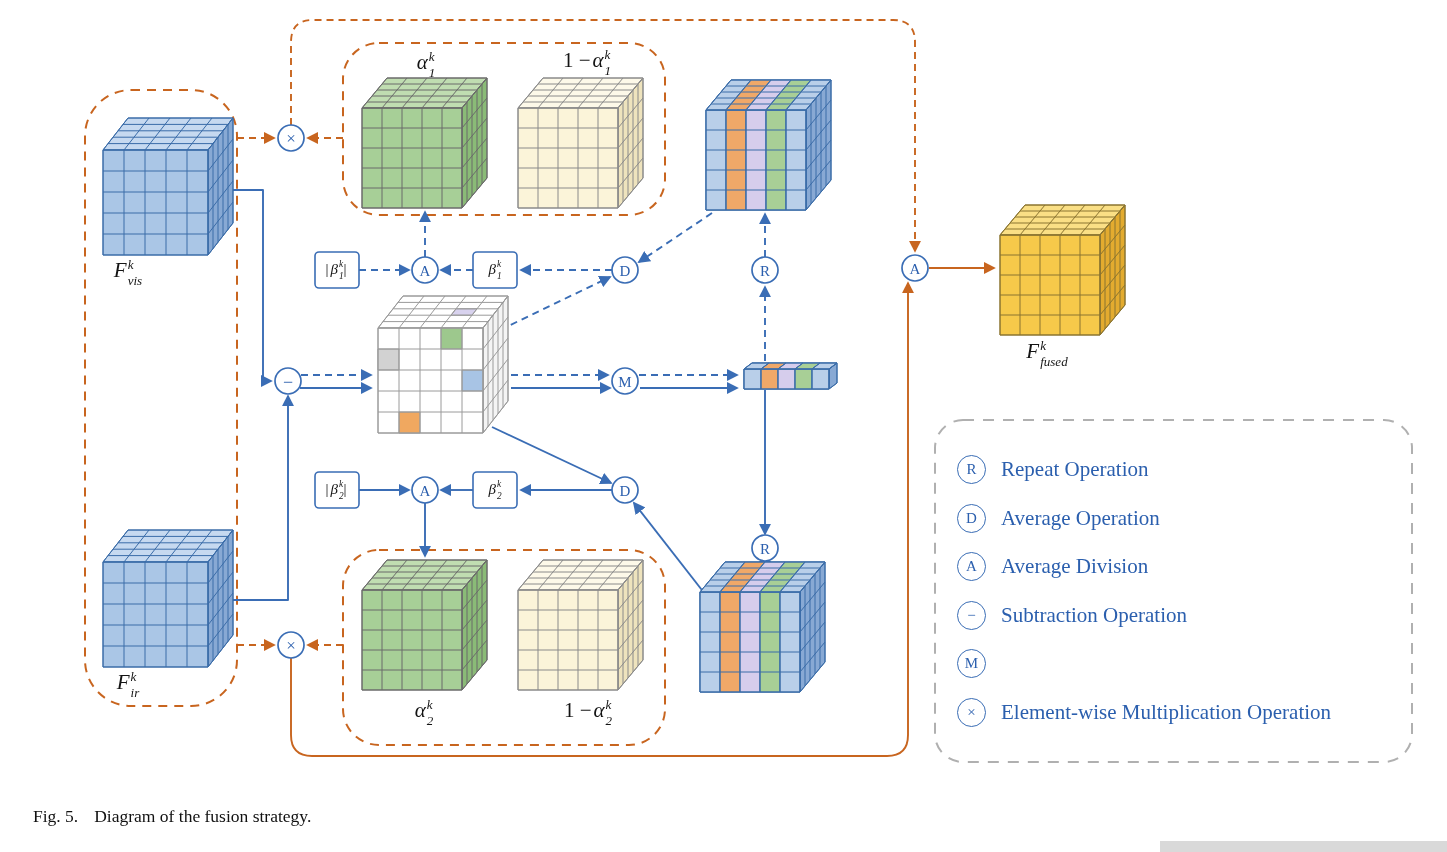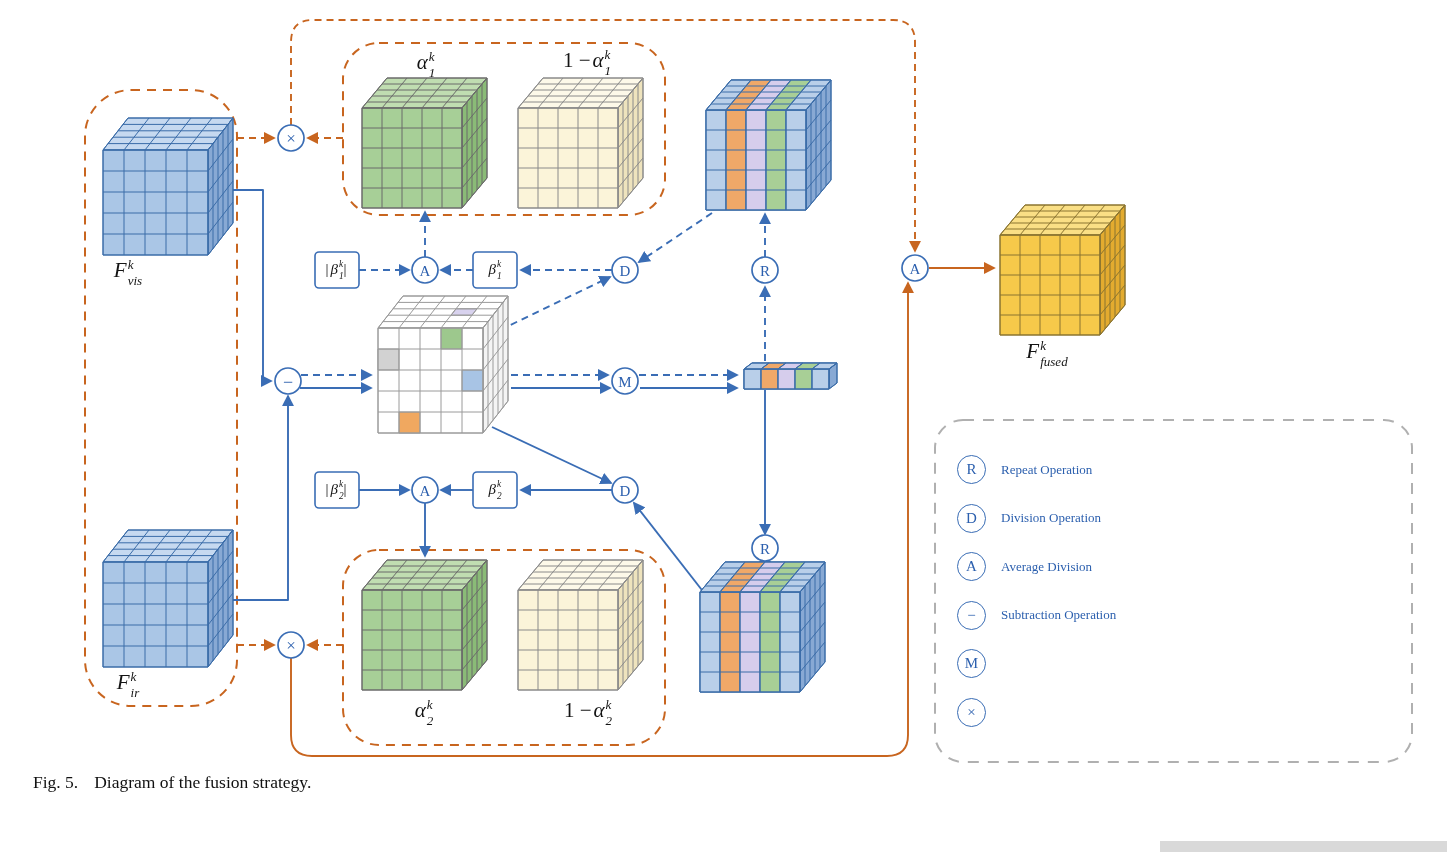--- a/index.html
+++ b/index.html
@@ -14,22 +14,22 @@
   .mn{font-style:normal;margin-right:2px;}
   .ss{display:inline-flex;flex-direction:column;vertical-align:middle;line-height:1;margin-left:1px;}
   .ss .st{font-size:0.62em;transform:translateY(-0.08em);font-style:italic;}
   .ss .sb{font-size:0.62em;transform:translateY(0.10em);font-style:italic;}
   .legend{position:absolute;display:flex;flex-direction:column;justify-content:space-evenly;
           box-sizing:border-box;padding:16px 10px 16px 22px;}
   .legend-item{display:flex;align-items:center;gap:15px;}
   .legend-circle{width:27px;height:27px;border:1.6px solid var(--blue,#3a6db5);border-radius:50%;
                  display:flex;align-items:center;justify-content:center;
                  color:var(--textblue,#2b5fae);font-size:15px;flex:0 0 auto;background:#fff;}
-  .legend-label{color:var(--textblue,#2b5fae);font-size:13px;}
-  .caption{position:absolute;left:33px;top:772px;font-size:17.5px;color:#111;}
+  .legend-label{color:var(--textblue,#2b5fae);font-size:21px;}
+  .caption{position:absolute;left:33px;top:806px;font-size:17.5px;color:#111;}
   .caption .cap-label{margin-right:16px;}
   .artifact{position:absolute;background:#d9d9d9;}
 </style>
 </head>
 <body style="--blue: #3a6db5; --textblue: #2b5fae;">
 
 <div class="stage">
 
   <svg id="diagram-svg" width="1447" height="852" viewBox="0 0 1447 852">
     <defs>
@@ -302,21 +302,21 @@
     <div class="legend-item">
       <span class="legend-circle">
           <span>R</span>
         </span>
       <span class="legend-label">Repeat Operation</span>
     </div>
     <div class="legend-item">
       <span class="legend-circle">
           <span>D</span>
         </span>
-      <span class="legend-label">Division Operation</span>
+      <span class="legend-label">Average Operation</span>
     </div>
     <div class="legend-item">
       <span class="legend-circle">
           <span>A</span>
         </span>
       <span class="legend-label">Average Division</span>
     </div>
     <div class="legend-item">
       <span class="legend-circle">
           <span>−</span>
@@ -325,20 +325,21 @@
     </div>
     <div class="legend-item">
       <span class="legend-circle">
           <span>M</span>
         </span>
     </div>
     <div class="legend-item">
       <span class="legend-circle">
           <span>×</span>
         </span>
+      <span class="legend-label">Element-wise Multiplication Operation</span>
     </div>
   </div>
 
   <div class="caption">
     <span class="cap-label">Fig. 5.</span><span class="cap-text">Diagram of the fusion strategy.</span>
   </div>
 
   <div class="artifact" style="left:1160px;top:841px;width:287px;height:11px;"></div>
 </div>
 

